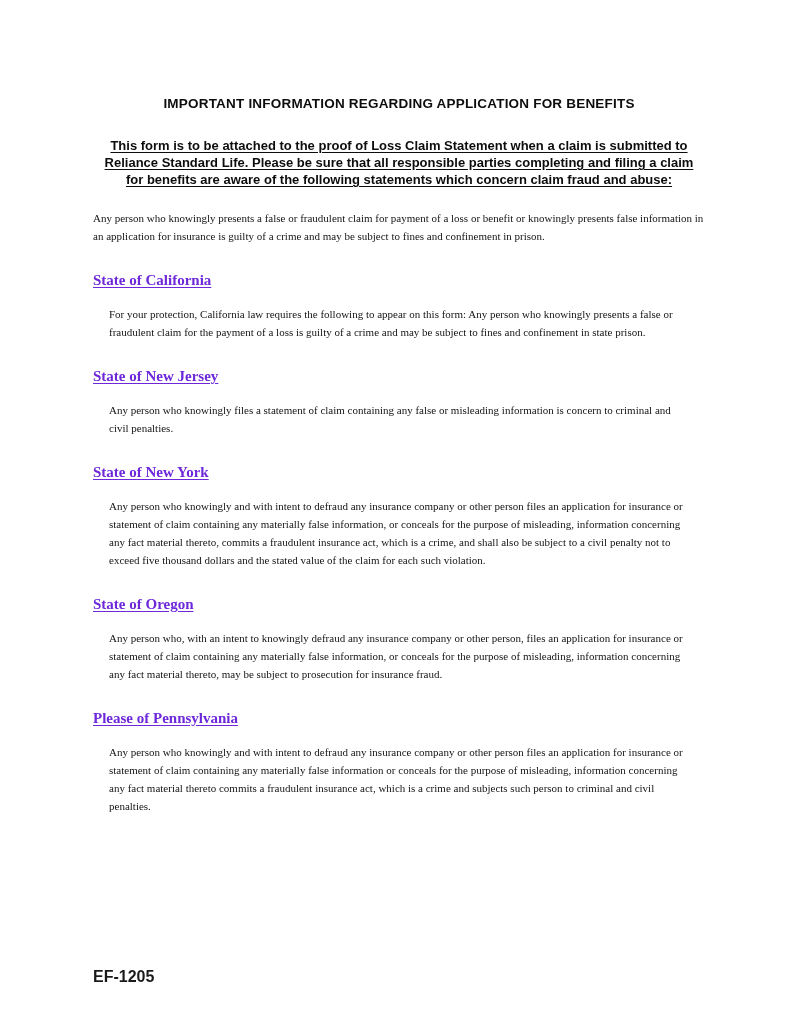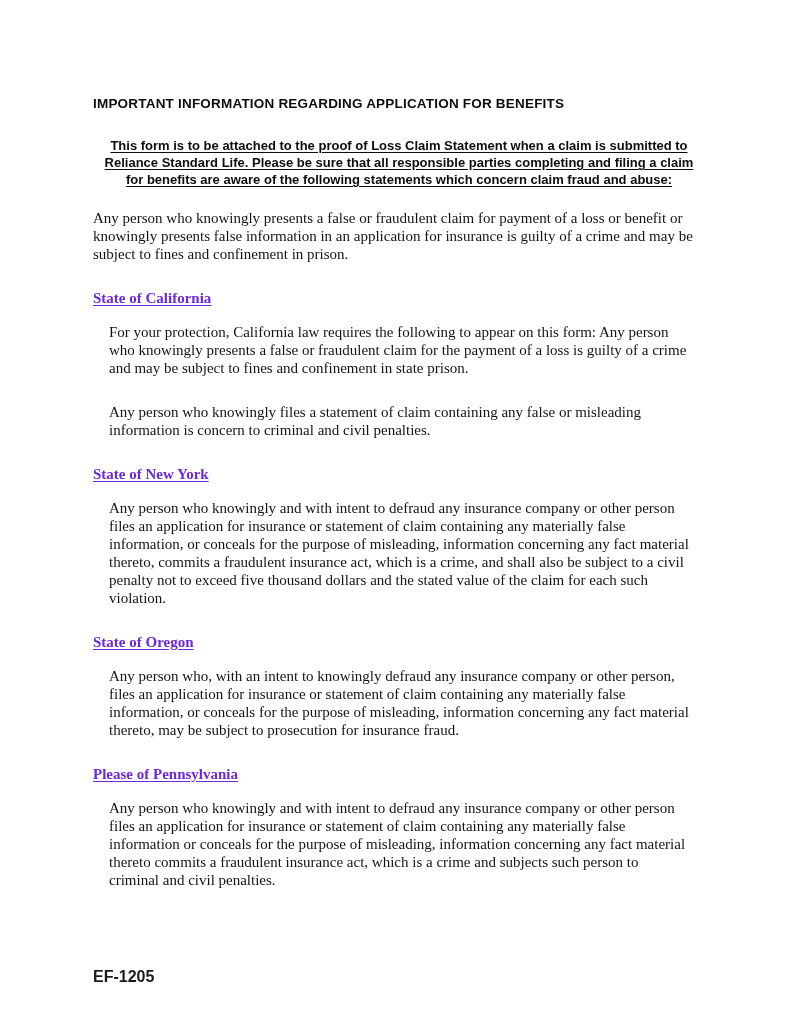--- a/index.html
+++ b/index.html
@@ -20,40 +20,40 @@
     position: absolute;
     left: 93px;
     top: 96px;
     width: 612px;
   }
   .doc-title {
     font-family: "Liberation Sans", "DejaVu Sans", sans-serif;
     font-weight: bold;
     font-size: 13.5px;
     letter-spacing: 0.2px;
-    text-align: left;
+    text-align: center;
     color: #0d0d0d;
     margin: 0 0 26px 0;
   }
   .intro-notice {
     font-family: "Liberation Sans", "DejaVu Sans", sans-serif;
     font-weight: bold;
     font-size: 13px;
     line-height: 17px;
     color: #0d0d0d;
     margin: 0 0 21px 0;
     text-align: center;
   }
   .intro-line {
     text-decoration: underline;
     text-underline-offset: 2px;
   }
   .body-text {
     font-family: "Liberation Serif", "DejaVu Serif", serif;
-    font-size: 15px;
+    font-size: 11px;
     line-height: 18px;
     color: #141414;
   }
   .general-statement {
     margin: 0 0 26px 0;
   }
   .state-section {
     margin: 0 0 26px 0;
   }
   .state-heading {
@@ -94,20 +94,21 @@
     </div>
 
     <p class="body-text general-statement">Any person who knowingly presents a false or fraudulent claim for payment of a loss or benefit or knowingly presents false information in an application for insurance is guilty of a crime and may be subject to fines and confinement in prison.</p>
 
     <div class="state-section">
       <div class="state-heading">State of California</div>
       <p class="body-text state-body">For your protection, California law requires the following to appear on this form: Any person who knowingly presents a false or fraudulent claim for the payment of a loss is guilty of a crime and may be subject to fines and confinement in state prison.</p>
     </div>
 
     <div class="state-section">
+      <div class="state-heading">State of New Jersey</div>
       <p class="body-text state-body">Any person who knowingly files a statement of claim containing any false or misleading information is concern to criminal and civil penalties.</p>
     </div>
 
     <div class="state-section">
       <div class="state-heading">State of New York</div>
       <p class="body-text state-body">Any person who knowingly and with intent to defraud any insurance company or other person files an application for insurance or statement of claim containing any materially false information, or conceals for the purpose of misleading, information concerning any fact material thereto, commits a fraudulent insurance act, which is a crime, and shall also be subject to a civil penalty not to exceed five thousand dollars and the stated value of the claim for each such violation.</p>
     </div>
 
     <div class="state-section">
       <div class="state-heading">State of Oregon</div>

